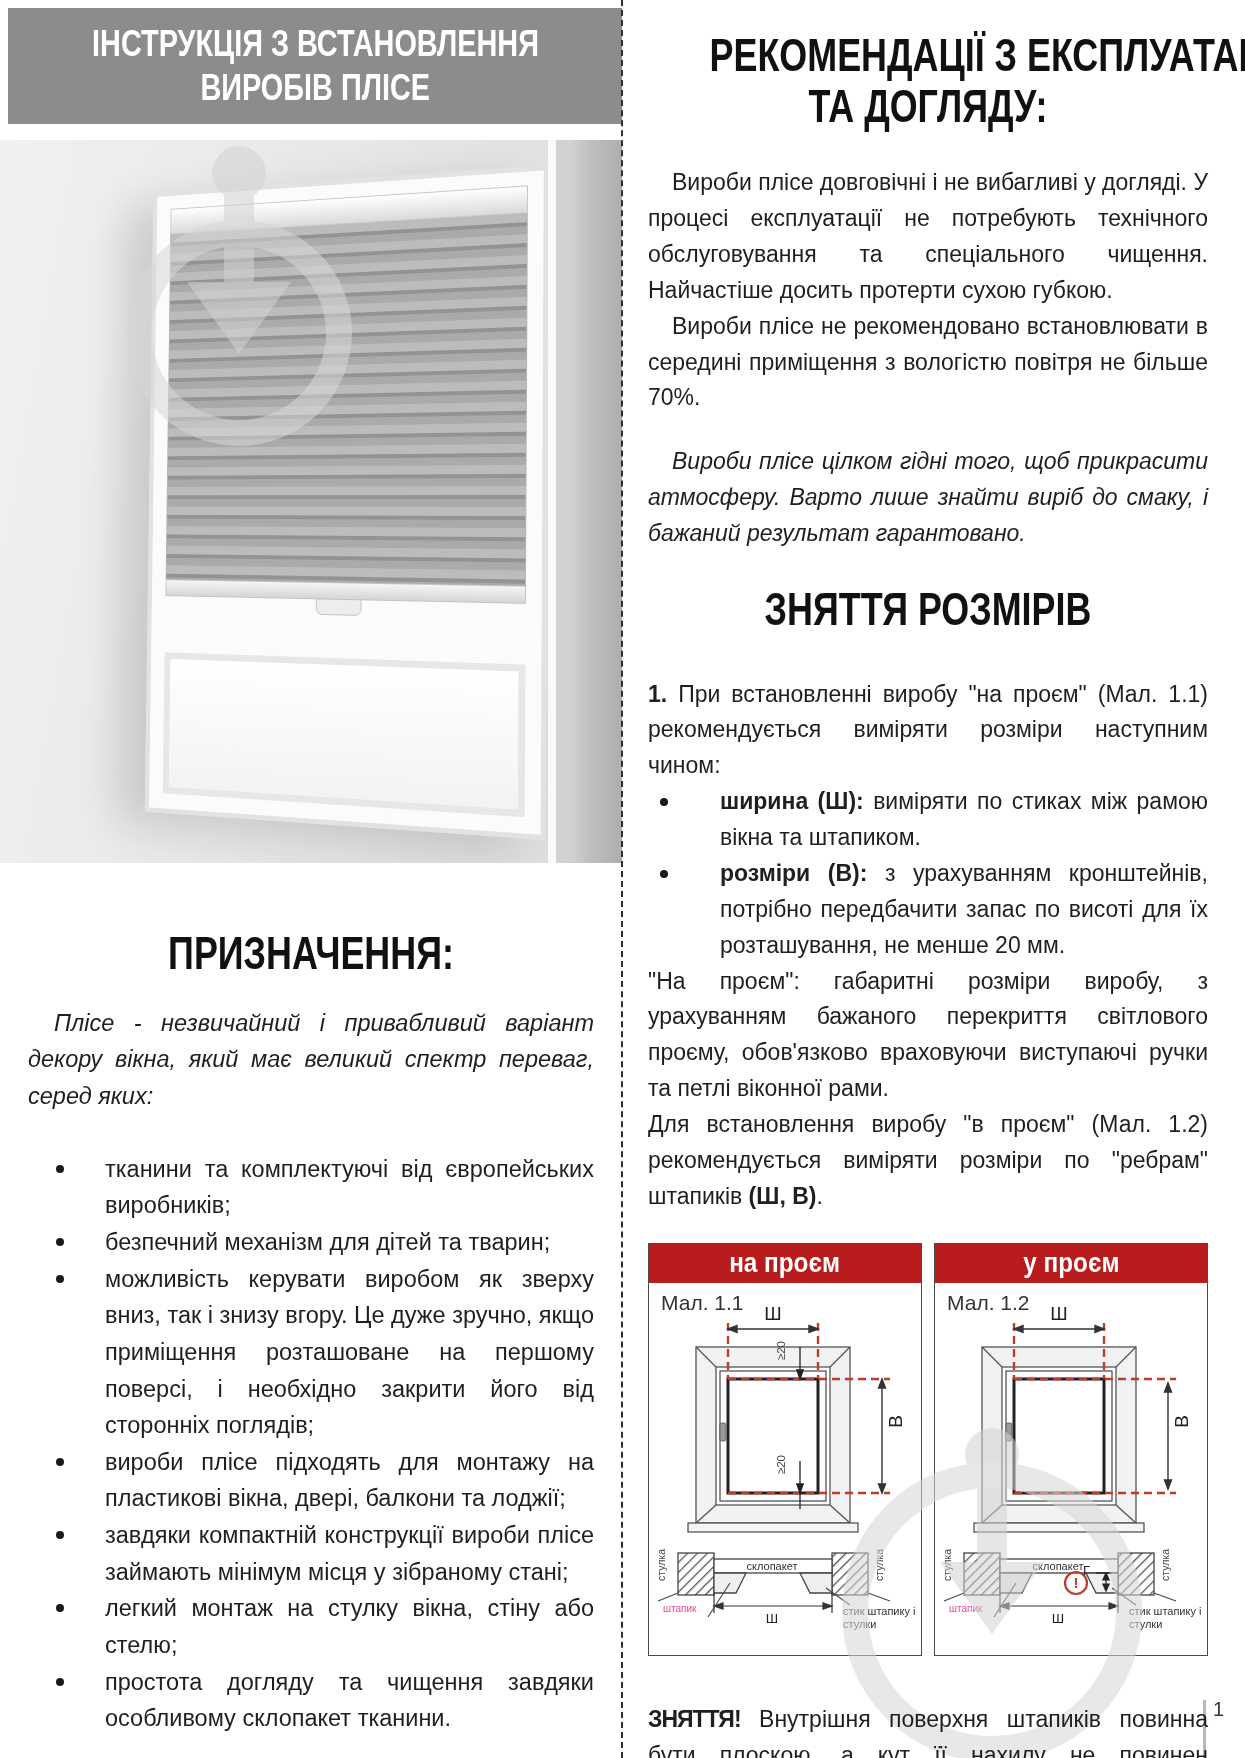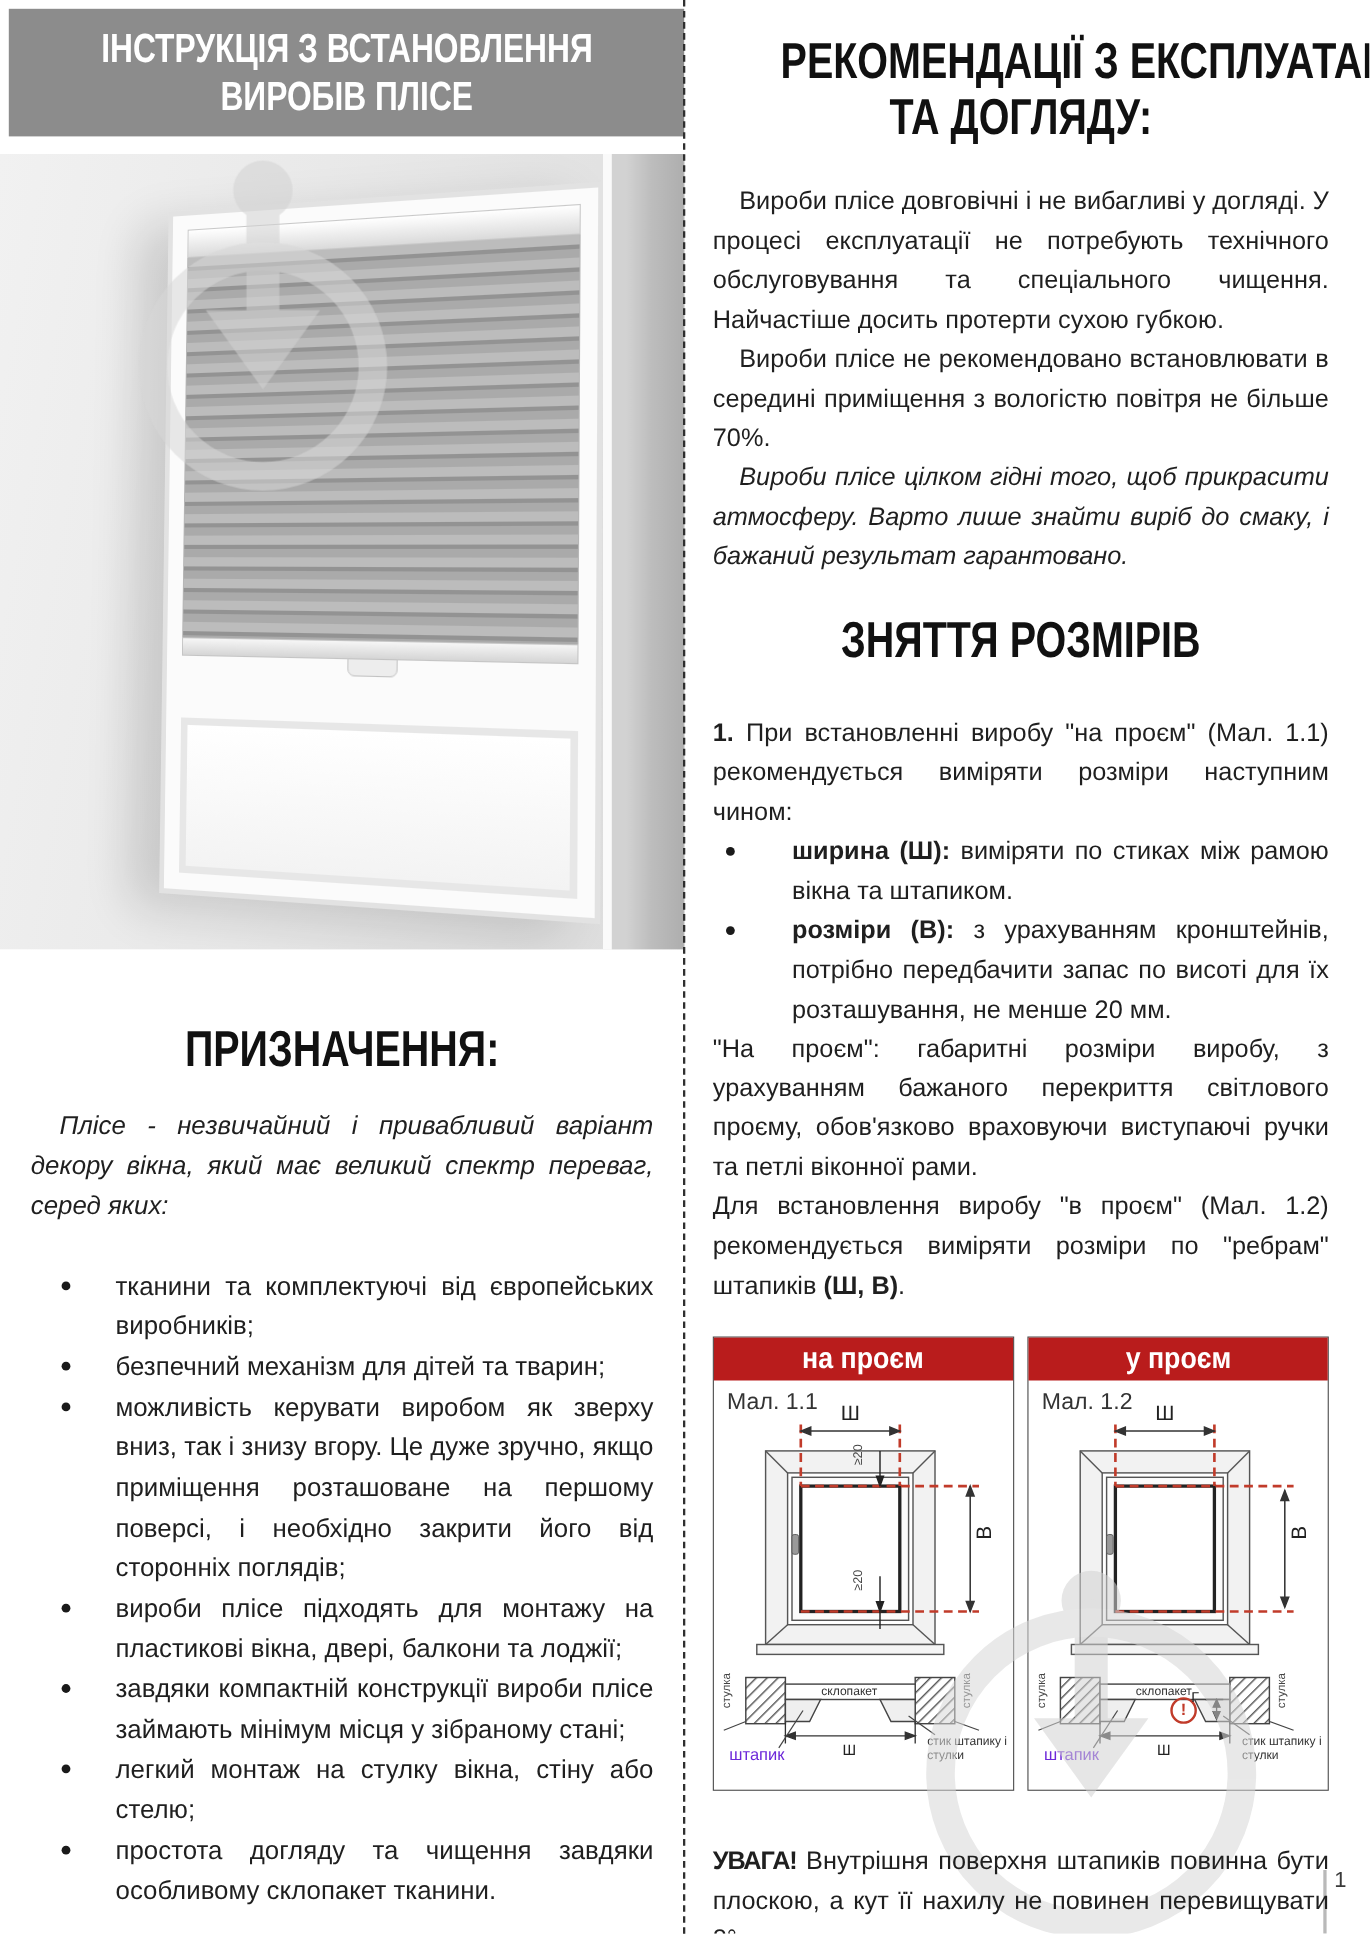--- a/index.html
+++ b/index.html
@@ -56,21 +56,21 @@
   .dot{position:absolute;left:28px;top:14px;width:8px;height:8px;border-radius:50%;background:#1a1a1a;}
 
   
   .divider{position:absolute;left:621px;top:0;height:1758px;width:0;border-left:2px dashed #2f2f2f;}
 
   
   .col-right{position:absolute;left:648px;top:30px;width:560px;}
   .care-h .in{white-space:nowrap;}
   .col-right .body-txt{font-size:23px;}
   .indent{text-indent:24px;}
-  .italic{font-style:italic;}
+  .italic{font-style:italic;margin-top:28px;}
   .h2-m{margin:32px 0 42px;}
   .rb li{position:relative;padding-left:72px;}
   .rb .dot{left:12px;}
   b.lead{font-weight:700;}
 
   .figures{display:flex;gap:12px;margin-top:28px;}
   .figbox{width:272px;border:1px solid #4a4a4a;background:#fff;}
   .fighead{height:39px;background:#b91c1c;color:#fff;font-weight:700;font-size:27px;
            display:flex;align-items:center;justify-content:center;}
   .fighead .in{transform:scaleX(.9);}
@@ -79,21 +79,21 @@
   .flabel{position:absolute;color:#222;}
   .cap{left:12px;top:8px;font-size:21px;color:#333;}
   .dimw{left:0;top:20px;width:100%;text-align:center;font-size:19px;}
   .dimw .in2{display:inline-block;transform:translateX(-12px);}
   .rot{writing-mode:vertical-rl;transform:rotate(180deg);}
   .dimv{left:236px;top:132px;font-size:19px;}
   .g20{left:126px;font-size:11.5px;color:#444;}
   .glz{left:64px;top:276px;width:118px;height:14px;font-size:11px;text-align:center;line-height:14px;color:#333;}
   .sash-l{left:6px;top:266px;font-size:10.5px;color:#444;}
   .sash-r{left:224px;top:266px;font-size:10.5px;color:#444;}
-  .bead{left:14px;top:332px;font-size:15px;color:#6d28d9;}
+  .bead{left:14px;top:320px;font-size:10px;color:#ec4899;}
   .dimw2{left:100px;top:328px;width:46px;text-align:center;font-size:13.5px;}
   .joint{left:194px;top:322px;width:76px;font-size:11px;line-height:1.2;color:#333;}
   .gdep{left:148px;top:280px;font-size:13px;color:#222;}
   .warnx{left:130px;top:291px;width:22px;text-align:center;font-size:15px;font-weight:700;color:#c13b2a;}
 
   .warning{position:relative;z-index:5;margin-top:46px;}
   .warn-label{font-weight:800;letter-spacing:-1px;}
 
   .page-num-bar{position:absolute;left:1203px;top:1700px;width:3px;height:58px;background:#b9b9b9;}
   .page-num{position:absolute;left:1213px;top:1698px;font-size:20px;color:#3a3a3a;}
@@ -325,21 +325,21 @@
           <span class="flabel bead">штапик</span>
           <span class="flabel dimw2">Ш</span>
           <span class="flabel joint">стик штапику і стулки</span>
           <span class="flabel gdep">Г</span>
           <span class="flabel warnx">!</span>
         </div>
       </div>
     </div>
 
     <p class="body-txt warning">
-      <b class="warn-label">УВАГА!</b><span> Внутрішня поверхня штапиків повинна бути плоскою, а кут її нахилу не повинен перевищувати 8°. </span>
+      <b class="warn-label">ЗНЯТТЯ!</b><span> Внутрішня поверхня штапиків повинна бути плоскою, а кут її нахилу не повинен перевищувати 8°. </span>
     </p>
   </div>
 
   <div class="wm wm-bottom">
     <span class="wm-knob"></span>
     <span class="wm-stem"></span>
     <span class="wm-ring"></span>
     <span class="wm-cone"></span>
   </div>
 

